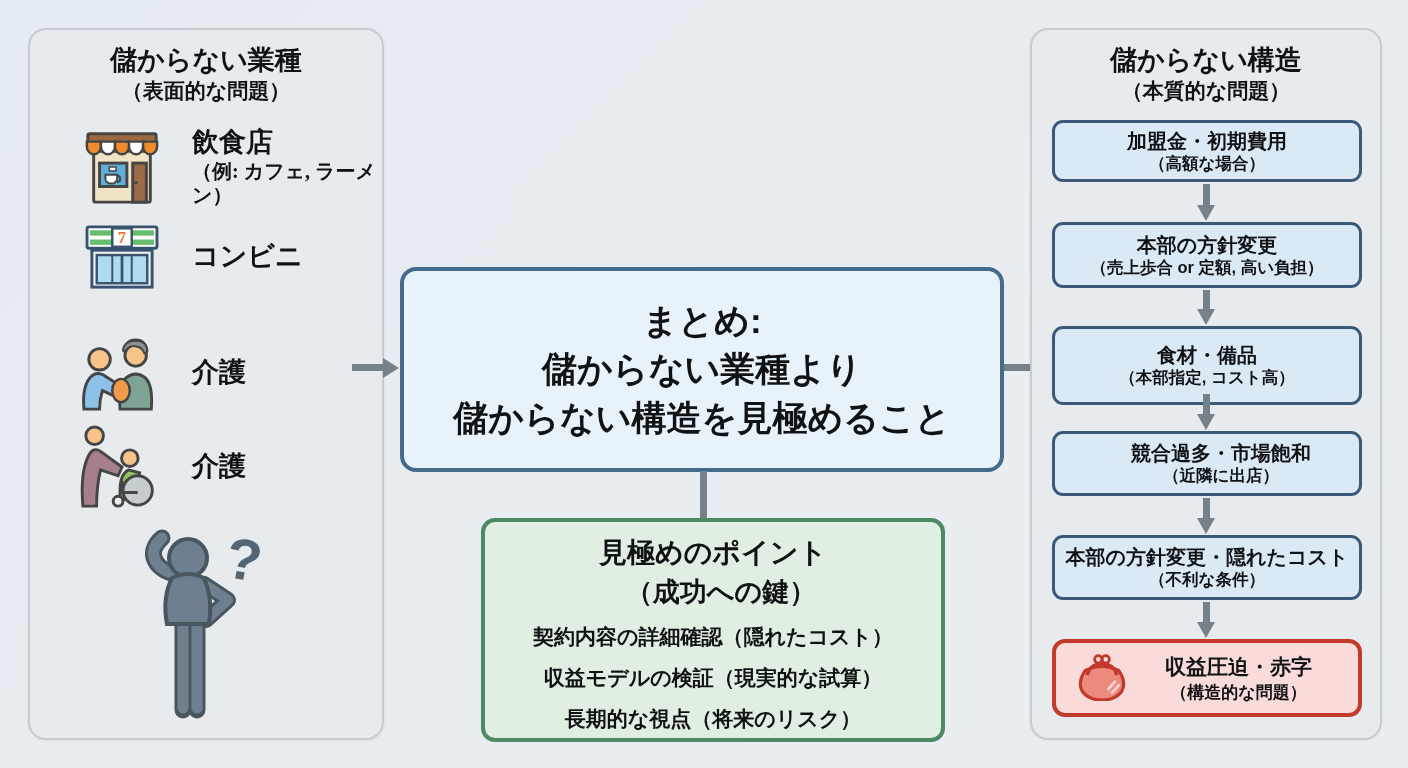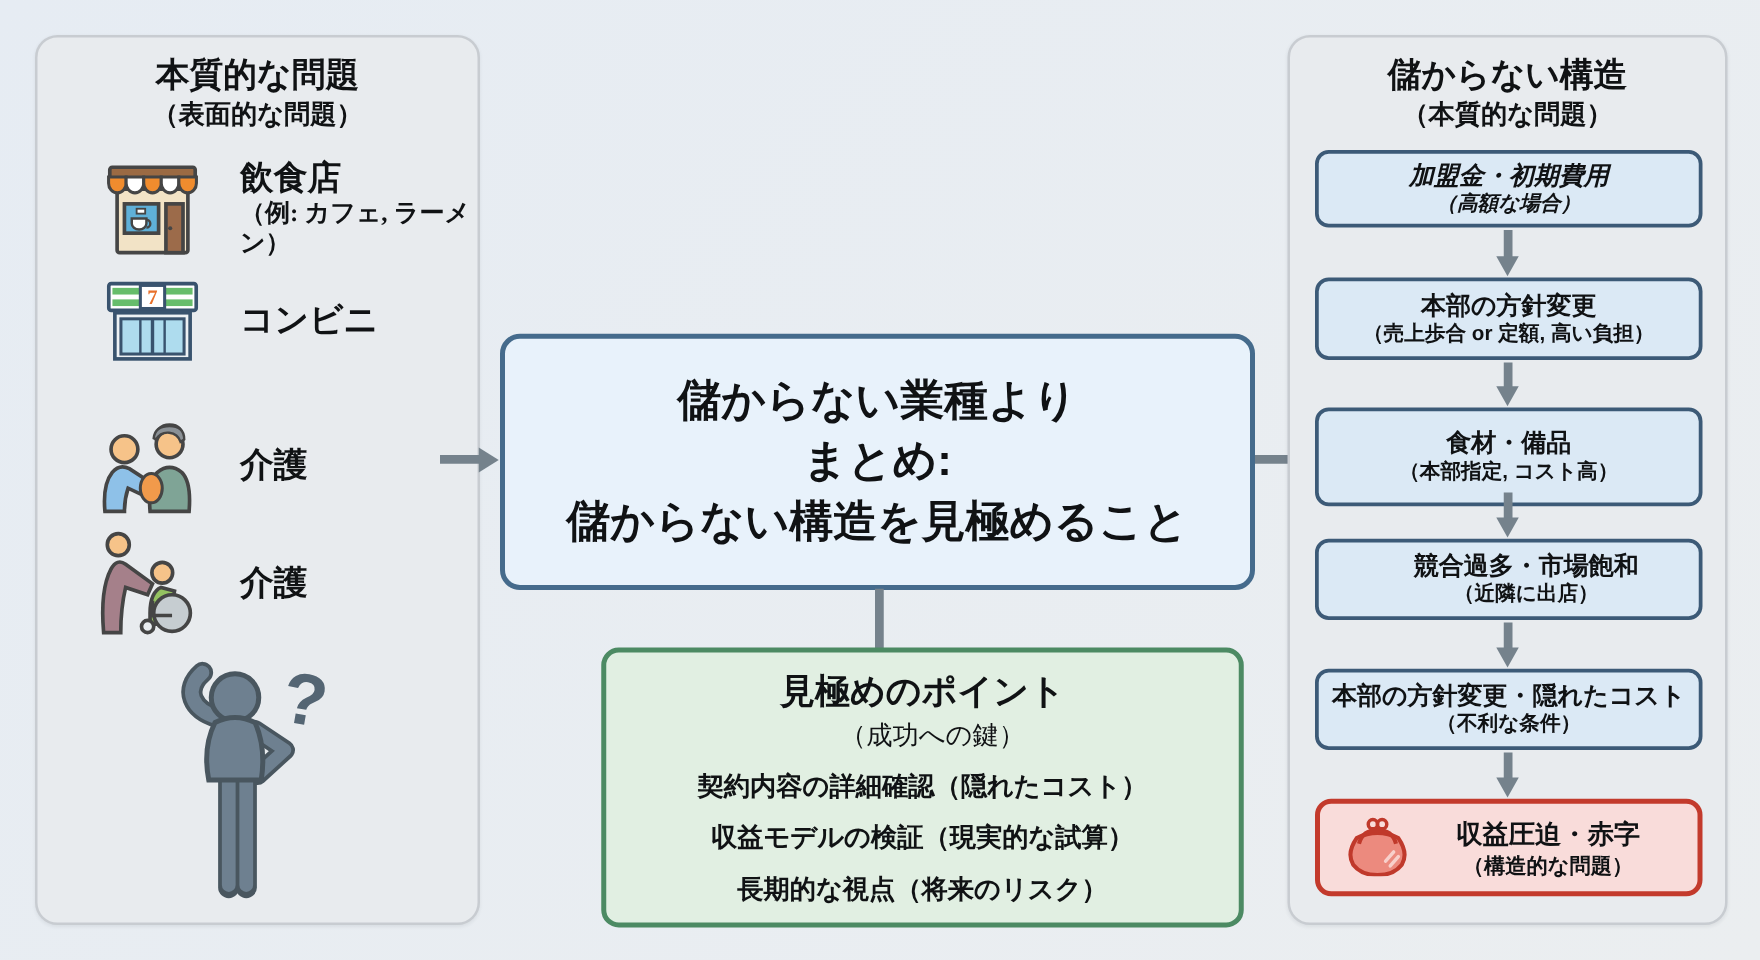--- a/index.html
+++ b/index.html
@@ -31,46 +31,46 @@
   .h-arrow::after{content:"";position:absolute;right:-15px;top:-6.5px;
     border-left:16px solid var(--arrow);border-top:10px solid transparent;border-bottom:10px solid transparent;}
   .v-line{position:absolute;width:7px;background:var(--arrow);}
   .v-arrow{position:absolute;width:7px;background:var(--arrow);}
   .v-arrow::after{content:"";position:absolute;left:-6px;bottom:-15px;
     border-top:16px solid var(--arrow);border-left:9.5px solid transparent;border-right:9.5px solid transparent;}
   #summary-box{position:absolute;left:400px;top:267px;width:604px;height:205px;
     background:var(--summary-fill);border:4px solid var(--summary-border);border-radius:16px;
     display:flex;flex-direction:column;align-items:center;justify-content:center;
     font-size:35px;font-weight:bold;line-height:1.38;text-align:center;}
-  #points-box{position:absolute;left:481px;top:518px;width:514px;height:224px;
+  #points-box{position:absolute;left:481px;top:518px;width:464px;height:224px;
     background:var(--points-fill);border:4px solid var(--points-border);border-radius:14px;
     text-align:center;padding-top:12px;}
   .points-title{font-size:28px;font-weight:bold;margin:0;}
-  .points-subtitle{font-size:21px;font-weight:normal;margin-top:2px;margin-left:16px;}
+  .points-subtitle{font-size:27px;font-weight:bold;margin-top:2px;margin-left:16px;}
   .point-line{font-size:21px;font-weight:bold;margin-top:13px;}
   .point-line:first-of-type{margin-top:20px;}
   .flow-box{position:absolute;left:20px;width:310px;background:var(--flow-fill);
     border:3px solid var(--flow-border);border-radius:11px;text-align:center;
     display:flex;flex-direction:column;align-items:center;justify-content:center;}
   .flow-label{font-size:20px;font-weight:bold;line-height:1.2;}
   .flow-sublabel{font-size:16.5px;font-weight:bold;line-height:1.25;}
   #result-box{position:absolute;left:20px;top:609px;width:310px;height:78px;
     background:var(--result-fill);border:4px solid var(--result-border);border-radius:13px;
     display:flex;align-items:center;padding-left:19px;}
   #result-box .result-text{flex:1;text-align:center;padding-right:10px;}
   .result-label{font-size:21px;font-weight:bold;}
   .result-sublabel{font-size:17px;font-weight:bold;}
 </style>
 </head>
 <body>
 
 <div class="canvas">
 
   <section class="panel" id="left-panel">
-    <h2 class="panel-title">本質的な問題</h2>
+    <h2 class="panel-title">儲からない業種</h2>
     <div class="panel-subtitle">（表面的な問題）</div>
 
     <div class="item" style="top:92px;height:90px;">
       <span class="icon">
         <svg viewBox="0 0 88 84" width="86" height="82">
           <rect x="15" y="26" width="58" height="52" rx="2" fill="#f2e3c6" stroke="#454545" stroke-width="3"></rect>
           <rect x="9" y="8" width="70" height="9" rx="2" fill="#9b6a43" stroke="#454545" stroke-width="3"></rect>
           <path d="M8 16 h14.4 v5 a7.2 8 0 0 1 -14.4 0 z" fill="#f08c2e" stroke="#454545" stroke-width="2.5"></path>
           <path d="M22.4 16 h14.4 v5 a7.2 8 0 0 1 -14.4 0 z" fill="#ffffff" stroke="#454545" stroke-width="2.5"></path>
           <path d="M36.8 16 h14.4 v5 a7.2 8 0 0 1 -14.4 0 z" fill="#f08c2e" stroke="#454545" stroke-width="2.5"></path>
@@ -158,40 +158,40 @@
         <path d="M42 50 q16-8 32 0 q9 20 5 46 h-42 q-5-26 5-46 z" fill="#6e8090" stroke="#49565f" stroke-width="4"></path>
         <text x="96" y="50" font-size="58" font-weight="bold" fill="#546573" transform="rotate(10 105 32)">?</text>
       </svg>
     </span>
   </section>
 
   <div class="h-arrow" style="left:352px;top:364px;width:32px;"></div>
   <div class="h-arrow" style="left:1004px;top:364px;width:30px;"></div>
 
   <div id="summary-box">
+    <div>まとめ:</div>
     <div>儲からない業種より</div>
-    <div>まとめ:</div>
     <div>儲からない構造を見極めること</div>
   </div>
 
   <div class="v-line" style="left:700px;top:471px;height:48px;"></div>
 
   <div id="points-box">
     <h3 class="points-title">見極めのポイント</h3>
     <div class="points-subtitle">（成功への鍵）</div>
     <div class="point-line">契約内容の詳細確認（隠れたコスト）</div>
     <div class="point-line">収益モデルの検証（現実的な試算）</div>
     <div class="point-line">長期的な視点（将来のリスク）</div>
   </div>
 
   <section class="panel" id="right-panel">
     <h2 class="panel-title">儲からない構造</h2>
     <div class="panel-subtitle">（本質的な問題）</div>
 
-    <div class="flow-box" style="top:90px;height:62px;font-style:italic;">
+    <div class="flow-box" style="top:90px;height:62px;">
       <div class="flow-label">加盟金・初期費用</div>
       <div class="flow-sublabel">（高額な場合）</div>
     </div>
     <div class="v-arrow" style="left:171px;top:154px;height:22px;"></div>
 
     <div class="flow-box" style="top:192px;height:66px;">
       <div class="flow-label">本部の方針変更</div>
       <div class="flow-sublabel">（売上歩合 or 定額, 高い負担）</div>
     </div>
     <div class="v-arrow" style="left:171px;top:260px;height:20px;"></div>

